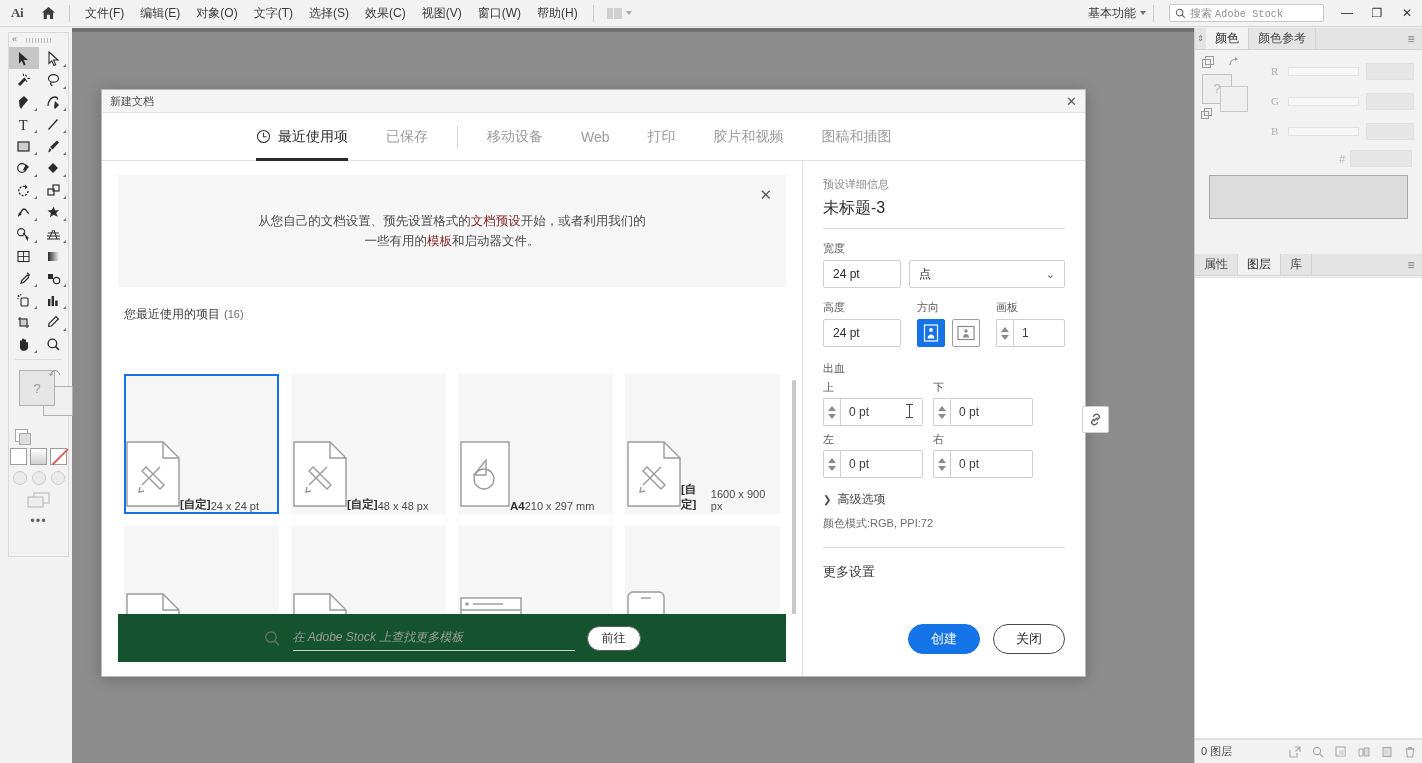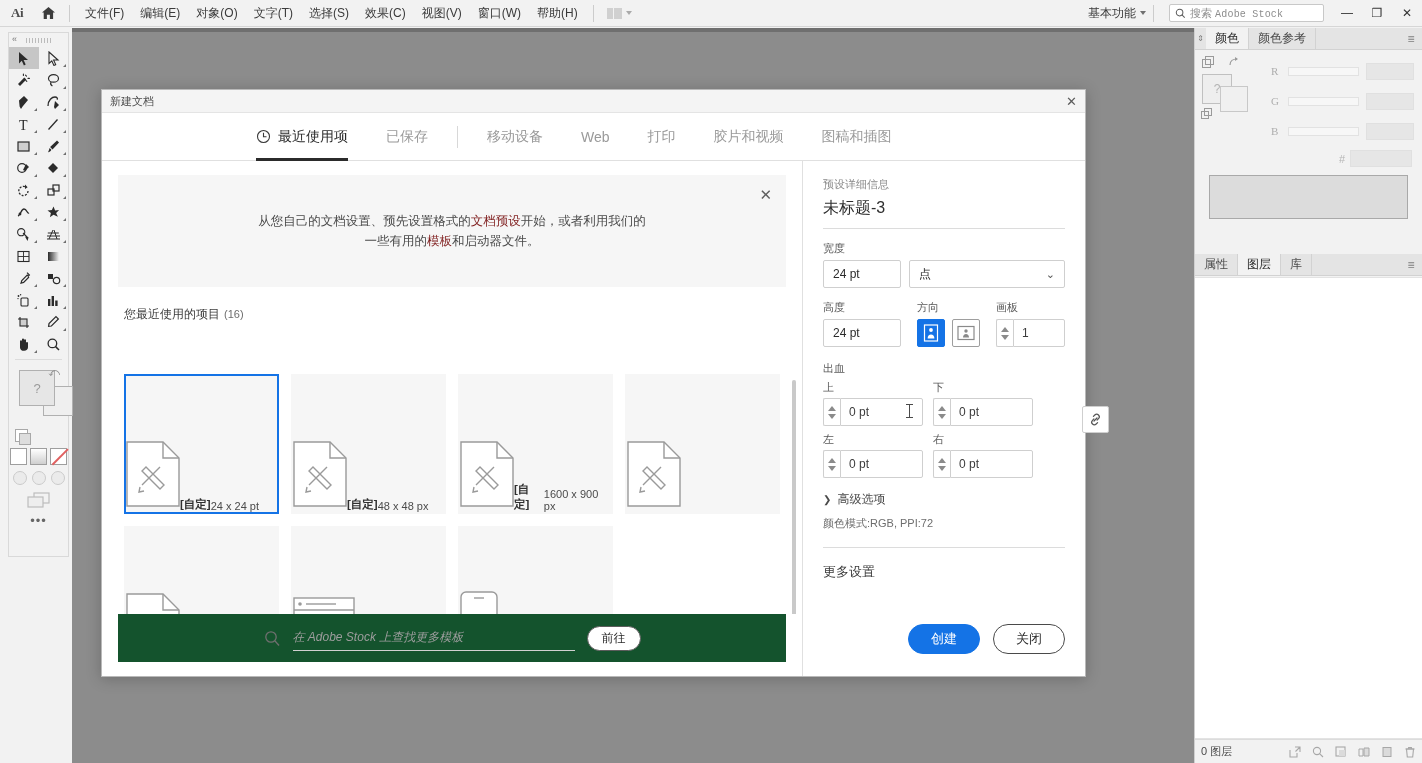--- a/index.html
+++ b/index.html
@@ -693,20 +693,31 @@
                     <path d="M1 1h36l16 16v48H1z" fill="#fff" stroke="#9a9a9a" stroke-width="1.4"></path>
                     <path d="M37 1v16h16" fill="none" stroke="#9a9a9a" stroke-width="1.4"></path>
                     <path d="M16 44l18-18M20 26l-4 4 18 18 4-4z" fill="none" stroke="#9a9a9a" stroke-width="1.4"></path>
                     <path d="M14 46l-1 5 5-1" fill="none" stroke="#9a9a9a" stroke-width="1.4"></path>
                   </svg>
               </div>
               <div class="cname">[自定]</div>
               <div class="cdim">48 x 48 px</div>
             </div>
 
+            <div class="card">
+              <div class="thumb">
+                <svg width="50" height="66" viewBox="0 0 50 66">
+                    <rect x="1" y="1" width="48" height="64" fill="#fff" stroke="#9a9a9a" stroke-width="1.4"></rect>
+                    <circle cx="24" cy="38" r="10" fill="none" stroke="#9a9a9a" stroke-width="1.4"></circle>
+                    <path d="M14 34l12-15v15z" fill="none" stroke="#9a9a9a" stroke-width="1.4"></path>
+                  </svg>
+              </div>
+              <div class="cname">A4</div>
+              <div class="cdim">210 x 297 mm</div>
+            </div>
 
             <div class="card">
               <div class="thumb">
                 <svg width="54" height="66" viewBox="0 0 54 66">
                     <path d="M1 1h36l16 16v48H1z" fill="#fff" stroke="#9a9a9a" stroke-width="1.4"></path>
                     <path d="M37 1v16h16" fill="none" stroke="#9a9a9a" stroke-width="1.4"></path>
                     <path d="M16 44l18-18M20 26l-4 4 18 18 4-4z" fill="none" stroke="#9a9a9a" stroke-width="1.4"></path>
                     <path d="M14 46l-1 5 5-1" fill="none" stroke="#9a9a9a" stroke-width="1.4"></path>
                   </svg>
               </div>

